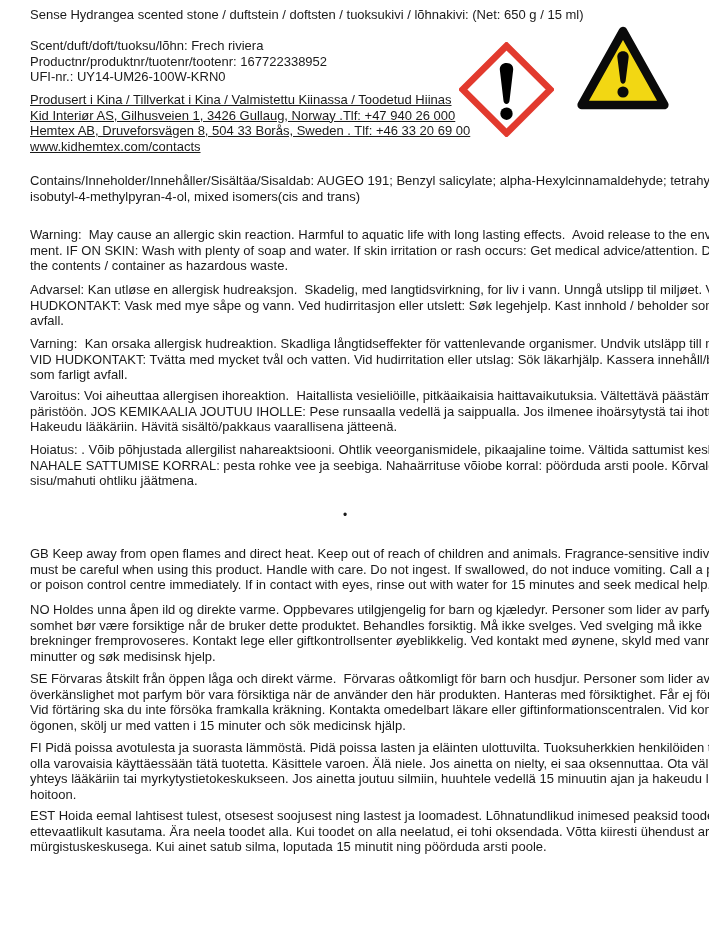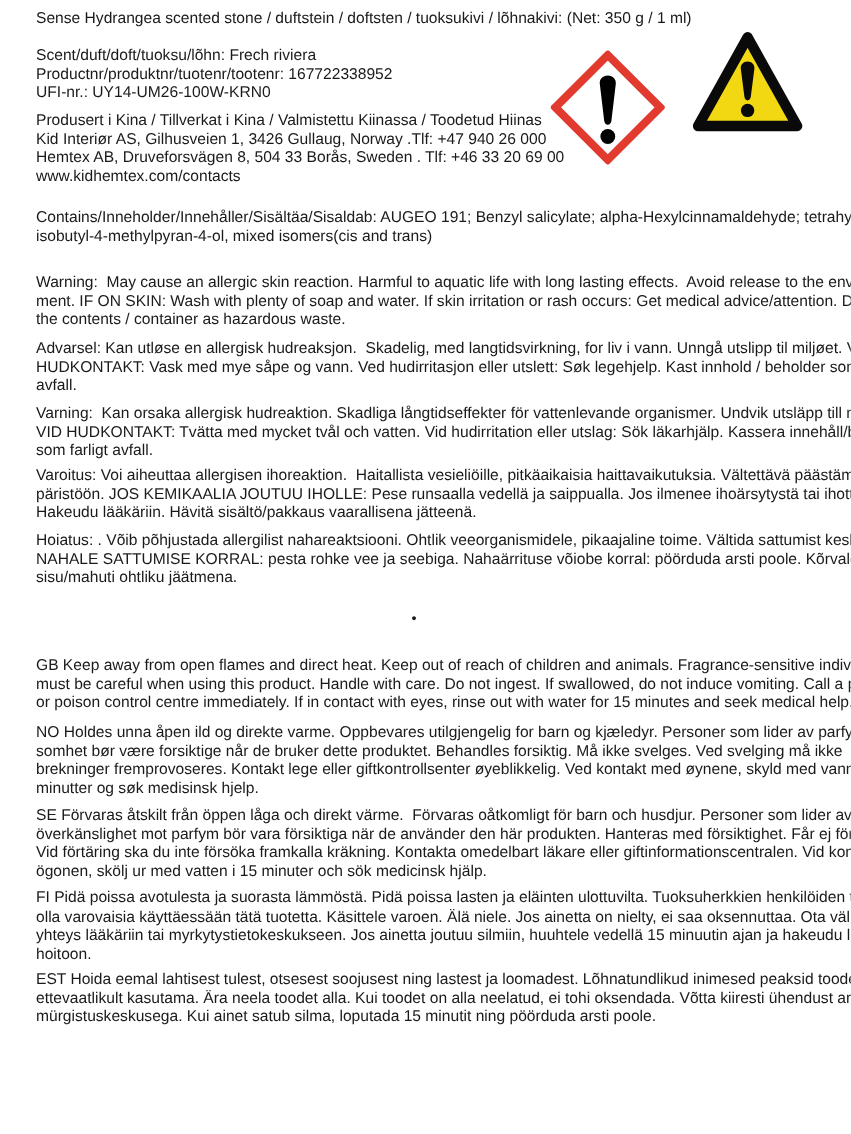--- a/index.html
+++ b/index.html
@@ -15,40 +15,40 @@
     position: absolute;
     left: 30px;
     font-size: 13px;
     line-height: 15.5px;
     white-space: pre;
     color: #1a1a1a;
   }
   .icon { position: absolute; }
   #title            { top: 7px; }
   #product-info     { top: 38px; }
-  #producer-info    { top: 92px; }
+  #producer-info    { top: 92px; text-decoration: underline; }
   #contains         { top: 173px; }
   #warning-en       { top: 227px; }
   #advarsel-no      { top: 282px; }
   #varning-se       { top: 336px; }
   #varoitus-fi      { top: 388px; }
   #hoiatus-est      { top: 442px; }
   #separator-bullet { top: 508px; left: 343px; font-size: 12px; }
   #usage-gb         { top: 546px; }
   #usage-no         { top: 602px; }
   #usage-se         { top: 671px; }
   #usage-fi         { top: 740px; }
   #usage-est        { top: 808px; }
   #ghs07-icon       { left: 459px; top: 42px; }
   #warning-triangle-icon { left: 575px; top: 24px; }
 </style>
 </head>
 <body>
 
-<div class="block" id="title">Sense Hydrangea scented stone / duftstein / doftsten / tuoksukivi / lõhnakivi: (Net: 350 g / 1 ml)</div>
+<div class="block" id="title">Sense Hydrangea scented stone / duftstein / doftsten / tuoksukivi / lõhnakivi: (Net: 650 g / 15 ml)</div>
 
 <div class="block" id="product-info">Scent/duft/doft/tuoksu/lõhn: Frech riviera
 Productnr/produktnr/tuotenr/tootenr: 167722338952
 UFI-nr.: UY14-UM26-100W-KRN0</div>
 
 <div class="block" id="producer-info">Produsert i Kina / Tillverkat i Kina / Valmistettu Kiinassa / Toodetud Hiinas
 Kid Interiør AS, Gilhusveien 1, 3426 Gullaug, Norway .Tlf: +47 940 26 000
 Hemtex AB, Druveforsvägen 8, 504 33 Borås, Sweden . Tlf: +46 33 20 69 00
 www.kidhemtex.com/contacts</div>
 

